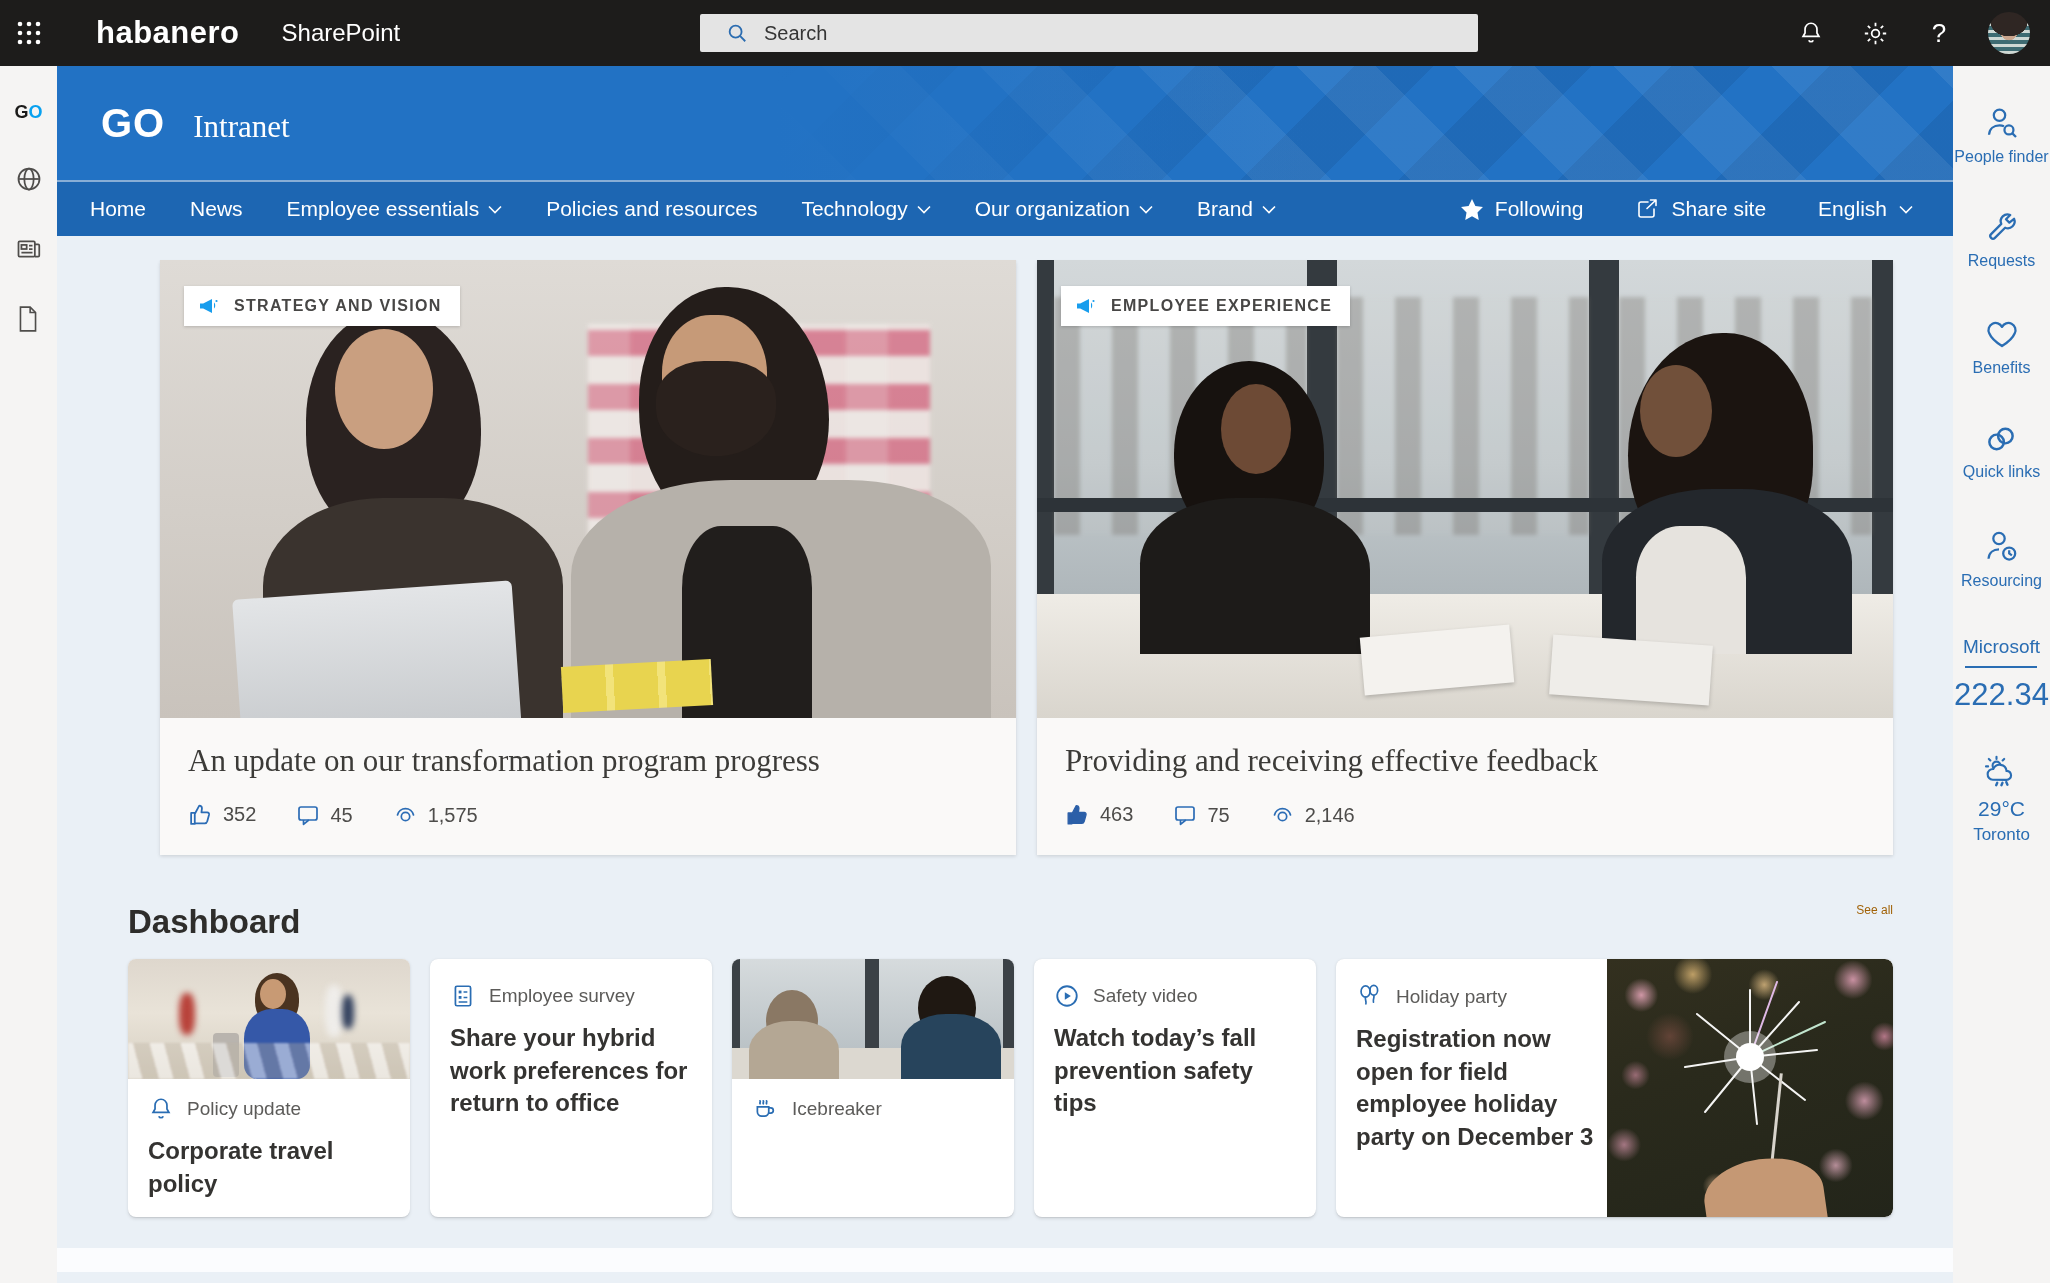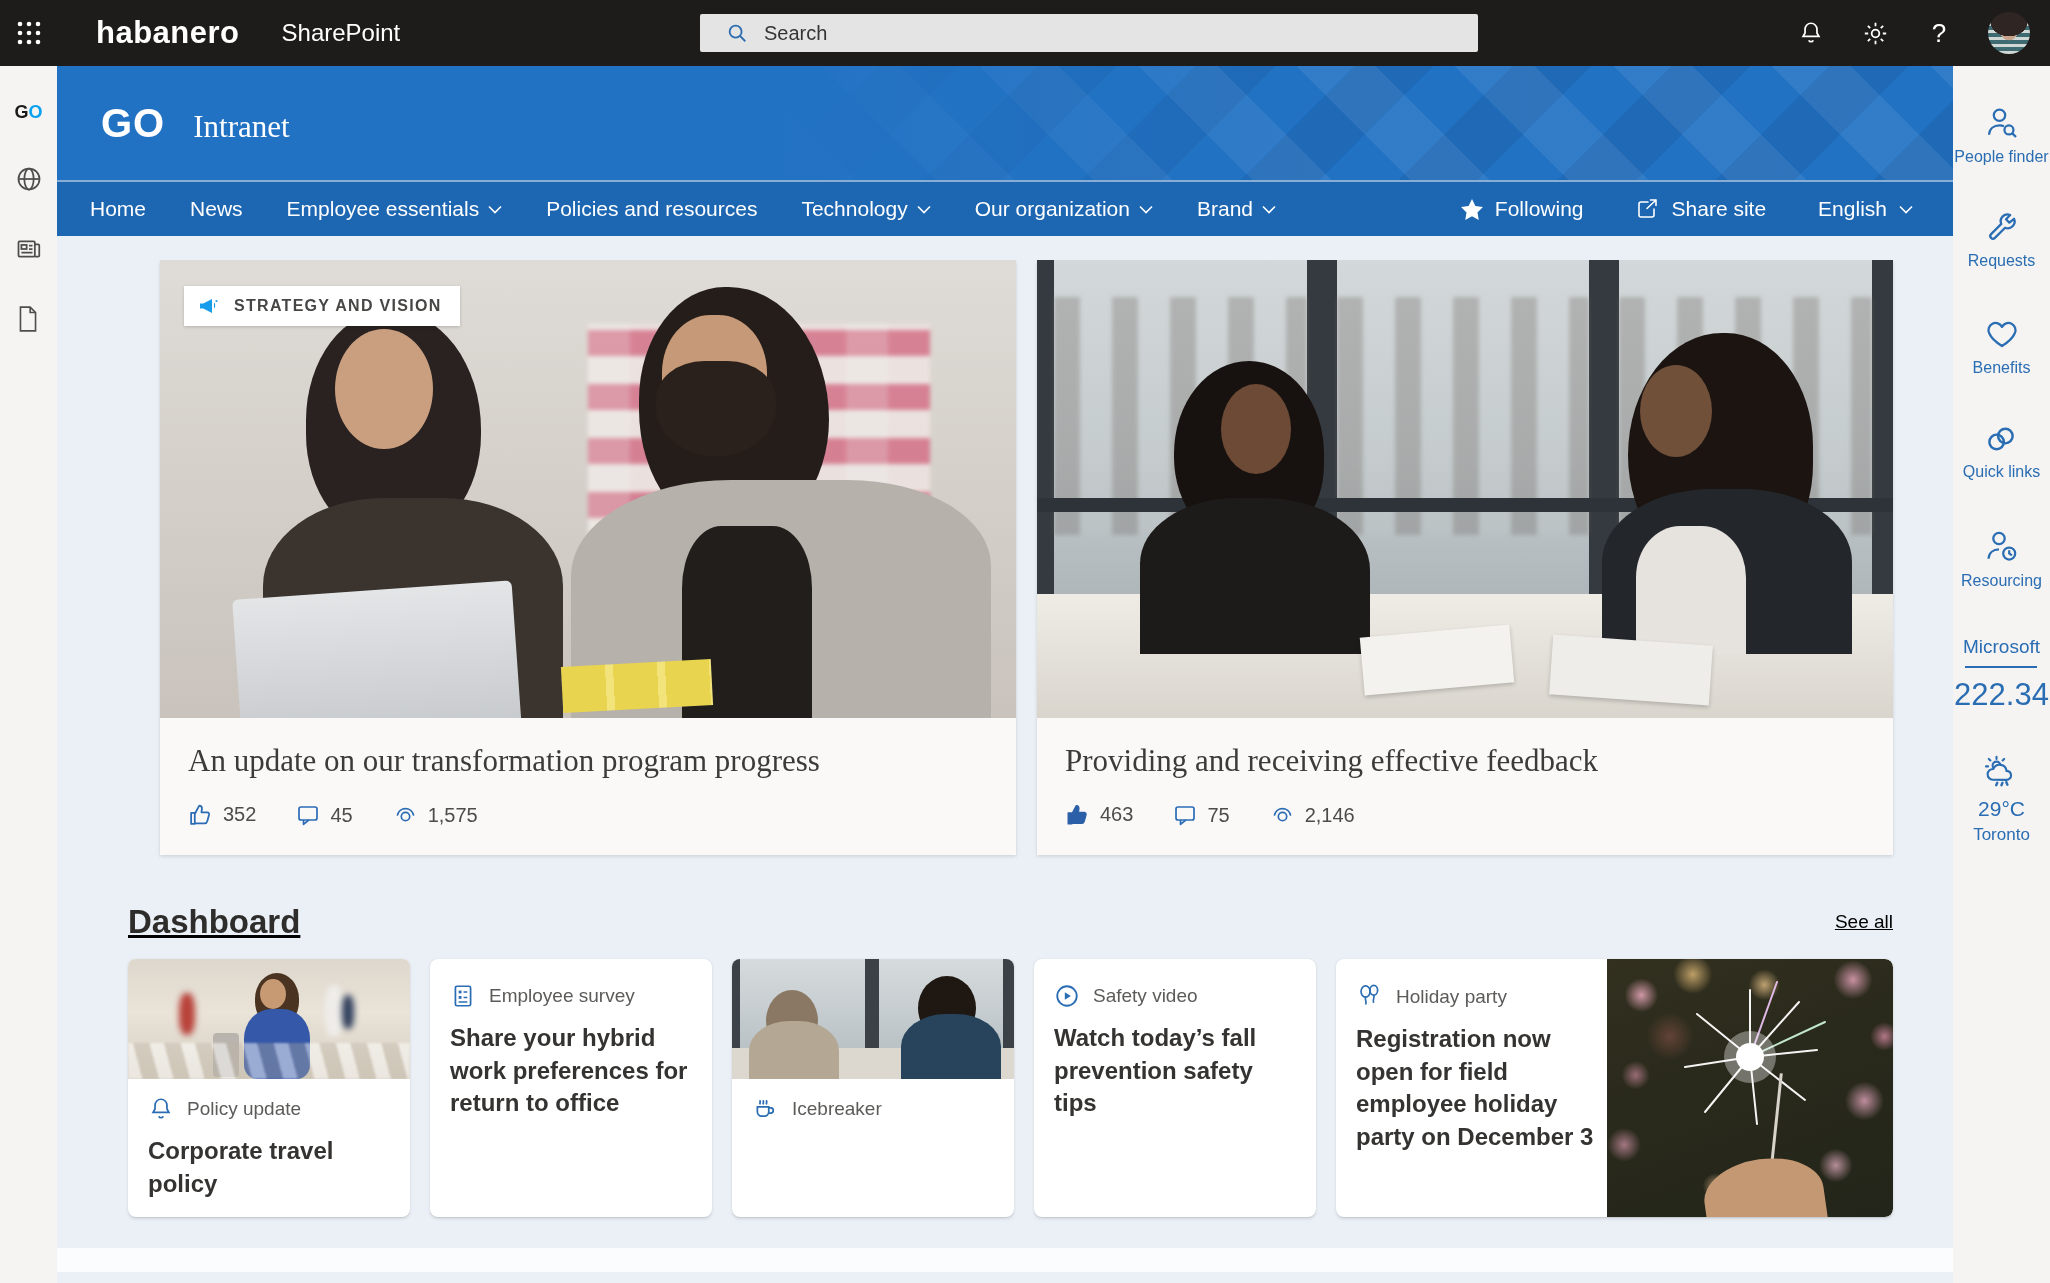--- a/index.html
+++ b/index.html
@@ -105,23 +105,23 @@
   .ph2 .w1-face { position:absolute; left:21.5%; top:27%; width:70px; height:90px; border-radius:50%; background:#6d4a35; }
   .ph2 .w1-body { position:absolute; left:12%; top:52%; width:230px; height:34%; border-radius:42% 46% 0 0; background:#1d1b19; }
   .ph2 .w2-hair { position:absolute; left:69%; top:16%; width:185px; height:240px; border-radius:52% 48% 46% 50%; background:#1b1410; }
   .ph2 .w2-face { position:absolute; left:70.5%; top:23%; width:72px; height:92px; border-radius:50%; background:#71503a; }
   .ph2 .w2-body { position:absolute; left:66%; top:50%; width:250px; height:36%; border-radius:44% 44% 0 0; background:#23272c; }
   .ph2 .w2-top { position:absolute; left:70%; top:58%; width:110px; height:28%; border-radius:40% 40% 0 0; background:#e6e3de; }
   .ph2 .nb1 { position:absolute; left:38%; top:81%; width:150px; height:58px; background:#f4f2ee; transform:rotate(-5deg); box-shadow:0 2px 4px rgba(0,0,0,.2); }
   .ph2 .nb2 { position:absolute; left:60%; top:83%; width:160px; height:60px; background:#efede9; transform:rotate(4deg); box-shadow:0 2px 4px rgba(0,0,0,.2); }
 
   
-  .dash-head { display:flex; align-items:center; justify-content:space-between; margin-top:48px;text-decoration:underline; }
+  .dash-head { display:flex; align-items:flex-start; justify-content:space-between; margin-top:48px; }
   .dash-title { font-size:33px; font-weight:600; color:#2e2d2b; }
-  .see-all { font-size:19px; color:#000000; cursor:pointer; }
+  .see-all { font-size:12px; color:#a16207; cursor:pointer; }
   .dash-row { display:flex; gap:20px; margin-top:18px; }
   .dcard { background:#fff; border-radius:8px; box-shadow:0 1.6px 3.6px rgba(0,0,0,.1), 0 .3px .9px rgba(0,0,0,.08); width:282px; height:258px; overflow:hidden; cursor:pointer; position:relative; }
   .dcard-img { width:100%; height:120px; }
   .dcard-body { padding:17px 20px 0; }
   .dcard-label { display:flex; align-items:center; gap:13px; }
   .dcard-label-text { font-size:19px; color:#5c5b59; }
   .dcard-title { font-size:24px; font-weight:600; color:#343331; line-height:1.36; margin-top:13px; }
   .dcard.wide { width:557px; display:flex; }
   .dcard.wide .dcard-left { width:271px; padding:24px 10px 0 20px; }
   .dcard.wide .dcard-img-right { width:286px; height:258px; position:relative; }
@@ -434,20 +434,28 @@
             <div class="table"></div>
           <div class="w1-hair"></div>
             <div class="w1-face"></div>
             <div class="w1-body"></div>
           <div class="w2-hair"></div>
             <div class="w2-body"></div>
             <div class="w2-top"></div>
             <div class="w2-face"></div>
           <div class="nb1"></div>
             <div class="nb2"></div>
+          <div class="badge">
+            <svg width="24" height="22" viewBox="0 0 24 22" fill="#189ded">
+              <path d="M2 8.5v5h3.2L14 18V4L5.2 8.5H2z"></path>
+              <path d="M16 7.5c1.6 1 1.6 5 0 6z"></path>
+              <circle cx="18.5" cy="6" r="1.1"></circle>
+            </svg>
+            <span class="badge-text">EMPLOYEE EXPERIENCE</span>
+          </div>
         </div>
         <div class="hero-body">
           <div class="hero-title">Providing and receiving effective feedback</div>
           <div class="hero-stats">
             <div class="stat">
               <svg width="25" height="25" viewBox="0 0 24 24" fill="#2b5fa8" stroke="#2b5fa8" stroke-width="1.2" stroke-linejoin="round">
                 <path d="M3 10.5h3.5V21H3zM6.5 11.5l4.3-8c1.5 0 2.6 1.2 2.6 2.7l-.5 3.8h5.6c1.2 0 2 1.1 1.7 2.3l-1.7 6.2c-.3 1-1.2 2-2.4 2H6.5"></path>
               </svg>
               <span class="stat-num">463</span>
             </div>

